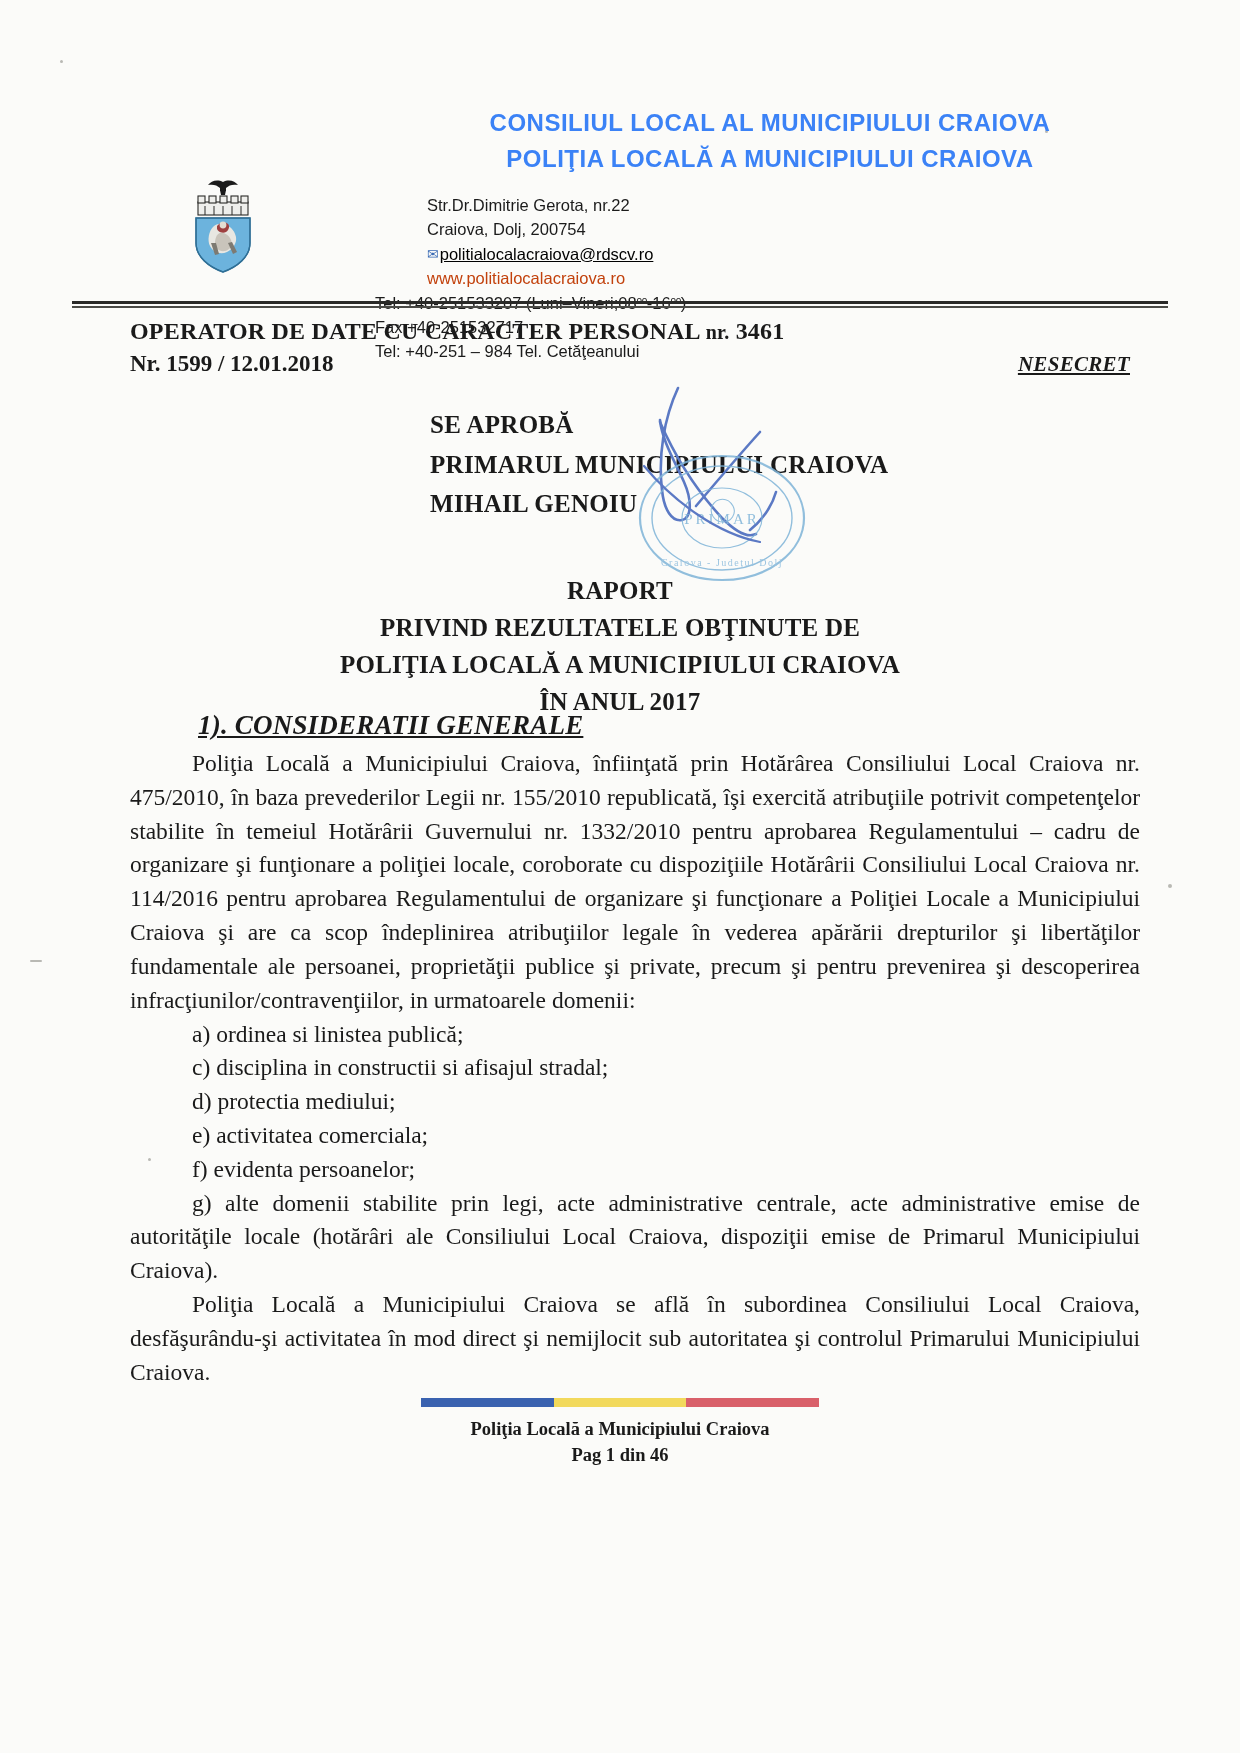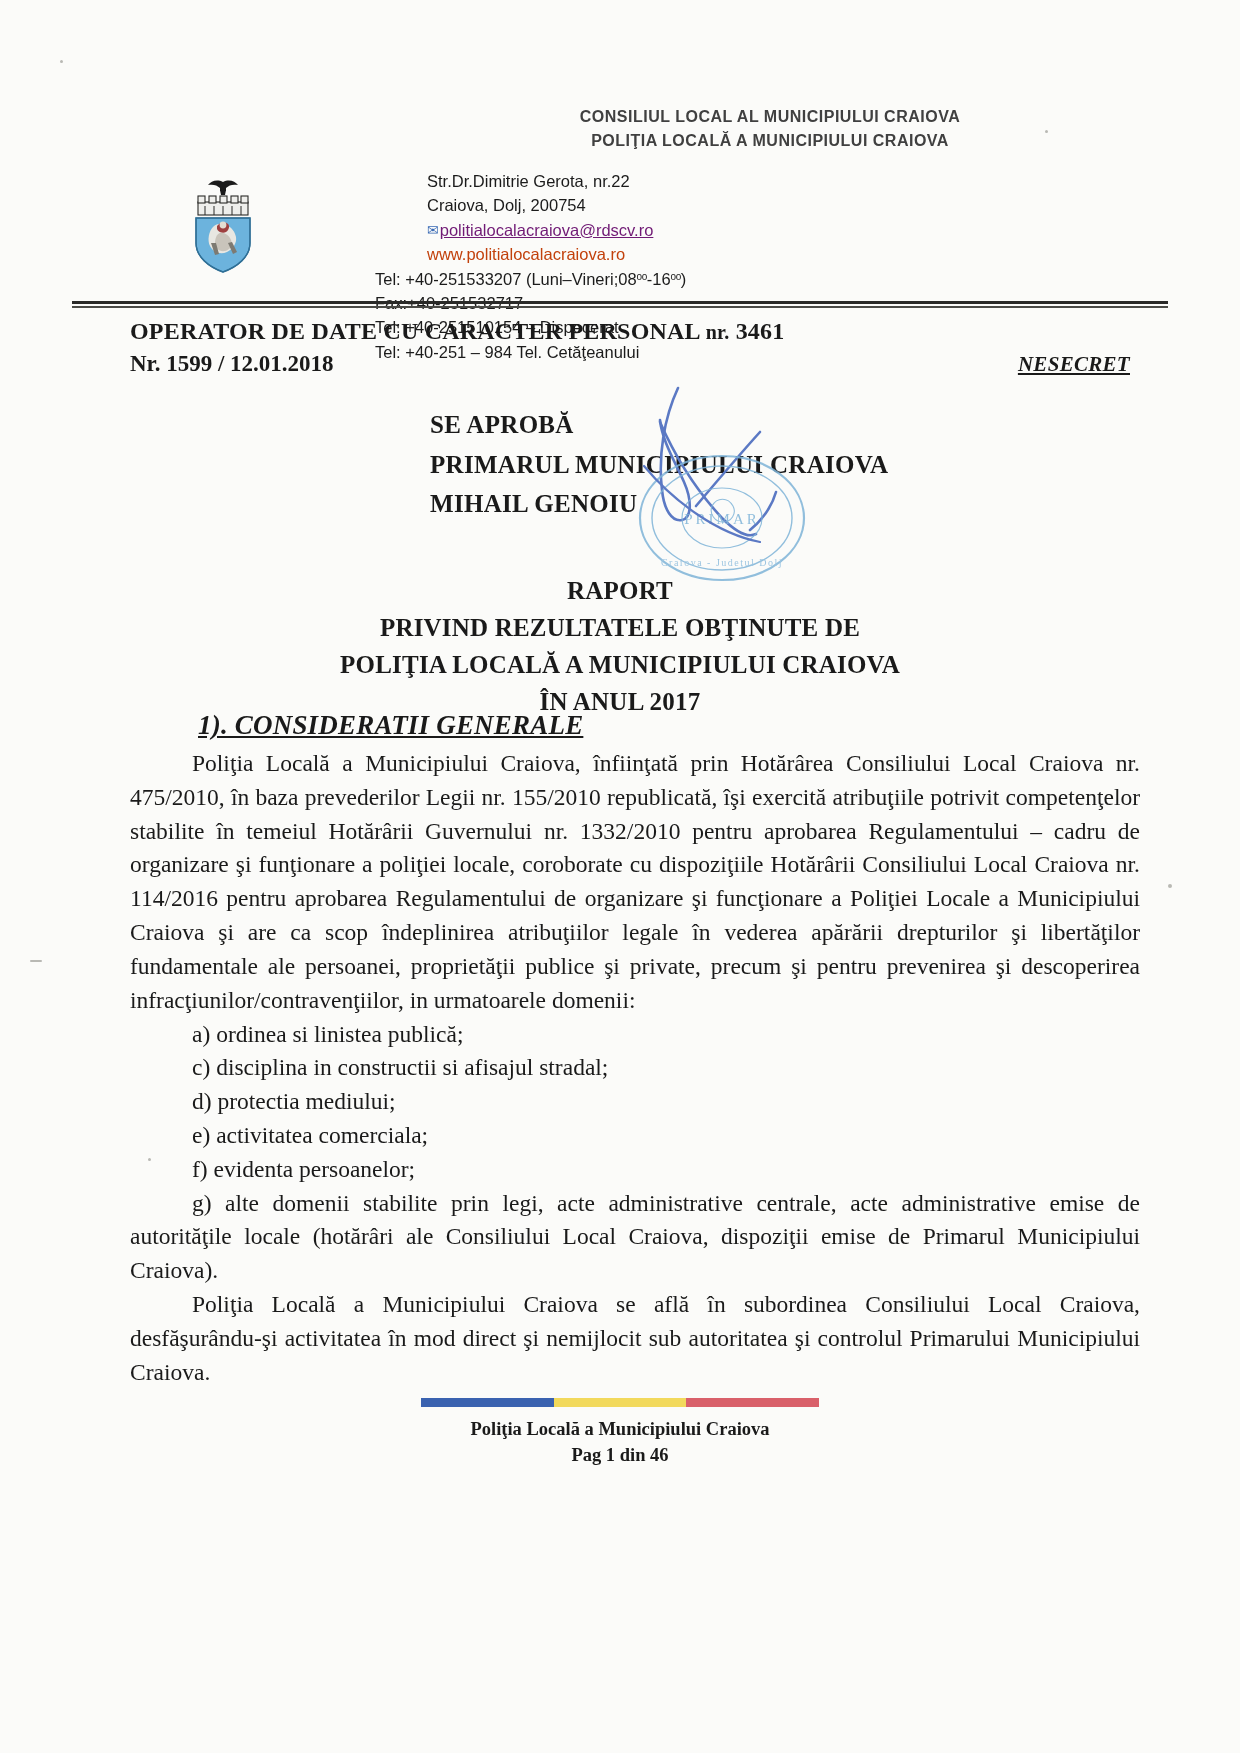--- a/index.html
+++ b/index.html
@@ -51,39 +51,39 @@
   }
   .hdr-right {
     position: absolute;
     left: 300px;
     top: 0;
     width: 790px;
   }
   .org-title {
     font-family: "Liberation Sans", sans-serif;
     font-weight: bold;
-    font-size: 16px;
+    font-size: 24px;
     letter-spacing: 0.5px;
     text-align: center;
-    color: #404040;
+    color: #3b82f6;
     line-height: 1.5;
   }
   .contact {
     margin-top: 16px;
     display: flex;
     font-family: "Liberation Sans", sans-serif;
     font-size: 16.5px;
     color: #1b1b1b;
     line-height: 1.48;
     flex-direction: column;
   }
   .contact-col-a { width: 310px; padding-left: 52px; }
   .contact-col-b { flex: 1; }
   .link {
-    color: #701a75;
+    color: #000000;
   }
   .link-plain {
     color: #c2410c;
     text-decoration: none;
   }
   .mail-glyph {
     display: inline-block;
     font-size: 14px;
     color: #3b6bb5;
     margin-right: 1px;
@@ -293,21 +293,20 @@
           <div>
             <span class="mail-glyph">✉</span><a class="link" href="#">politialocalacraiova@rdscv.ro</a>
           </div>
           <div>
             <a class="link-plain" href="#">www.politialocalacraiova.ro</a>
           </div>
         </div>
         <div class="contact-col-b">
           <div><span>Tel: +40-251533207 (Luni–Vineri;08</span><span class="sup">oo</span><span>-16</span><span class="sup">oo</span><span>)</span></div>
           <div>Fax:+40-251532717</div>
-          <div>Tel: +40-251510154  –   Dispecerat</div>
           <div>Tel: +40-251 – 984  Tel. Cetăţeanului</div>
         </div>
       </div>
     </div>
   </div>
 
   <div class="rule"></div>
 
   <div class="meta">
     <div class="meta-op">

